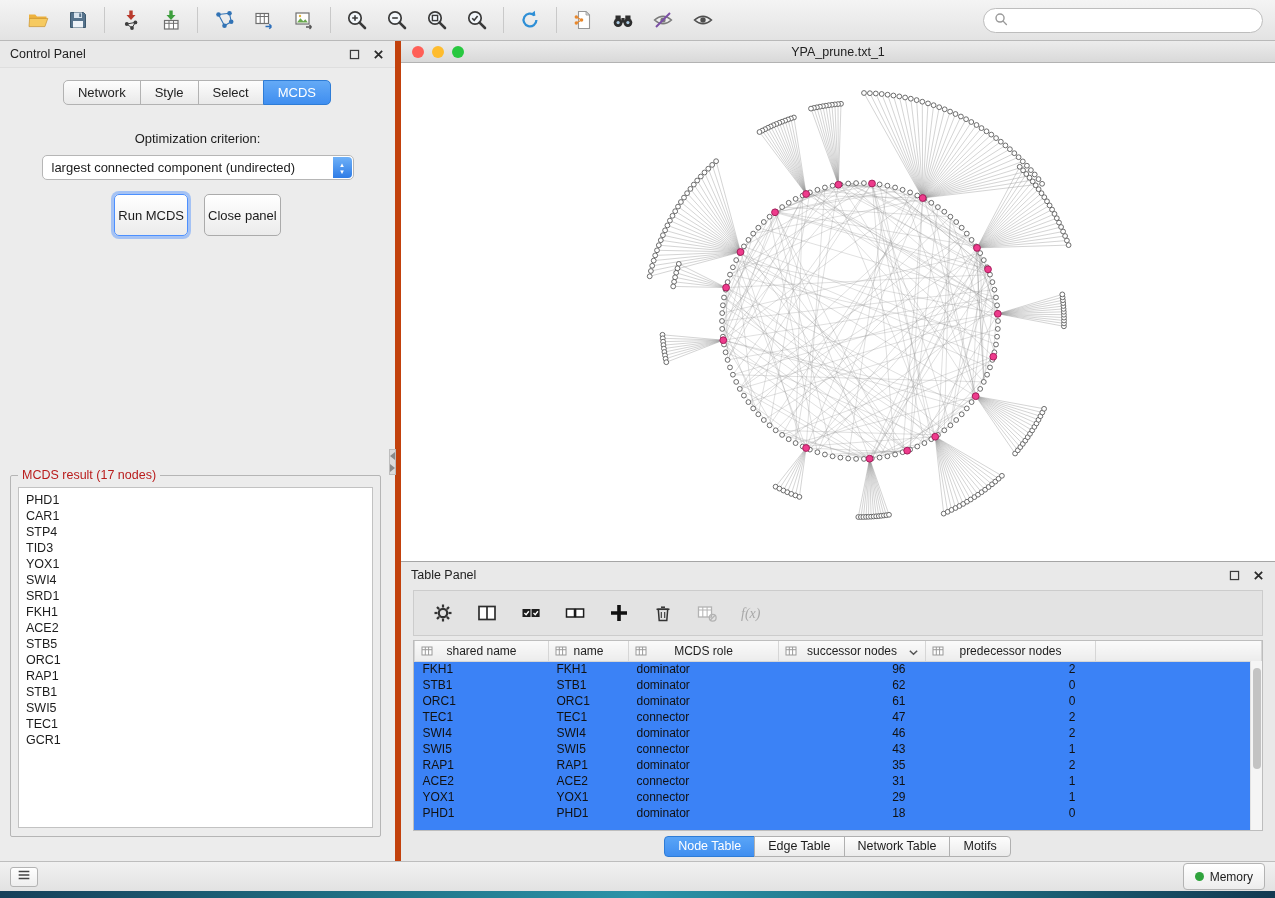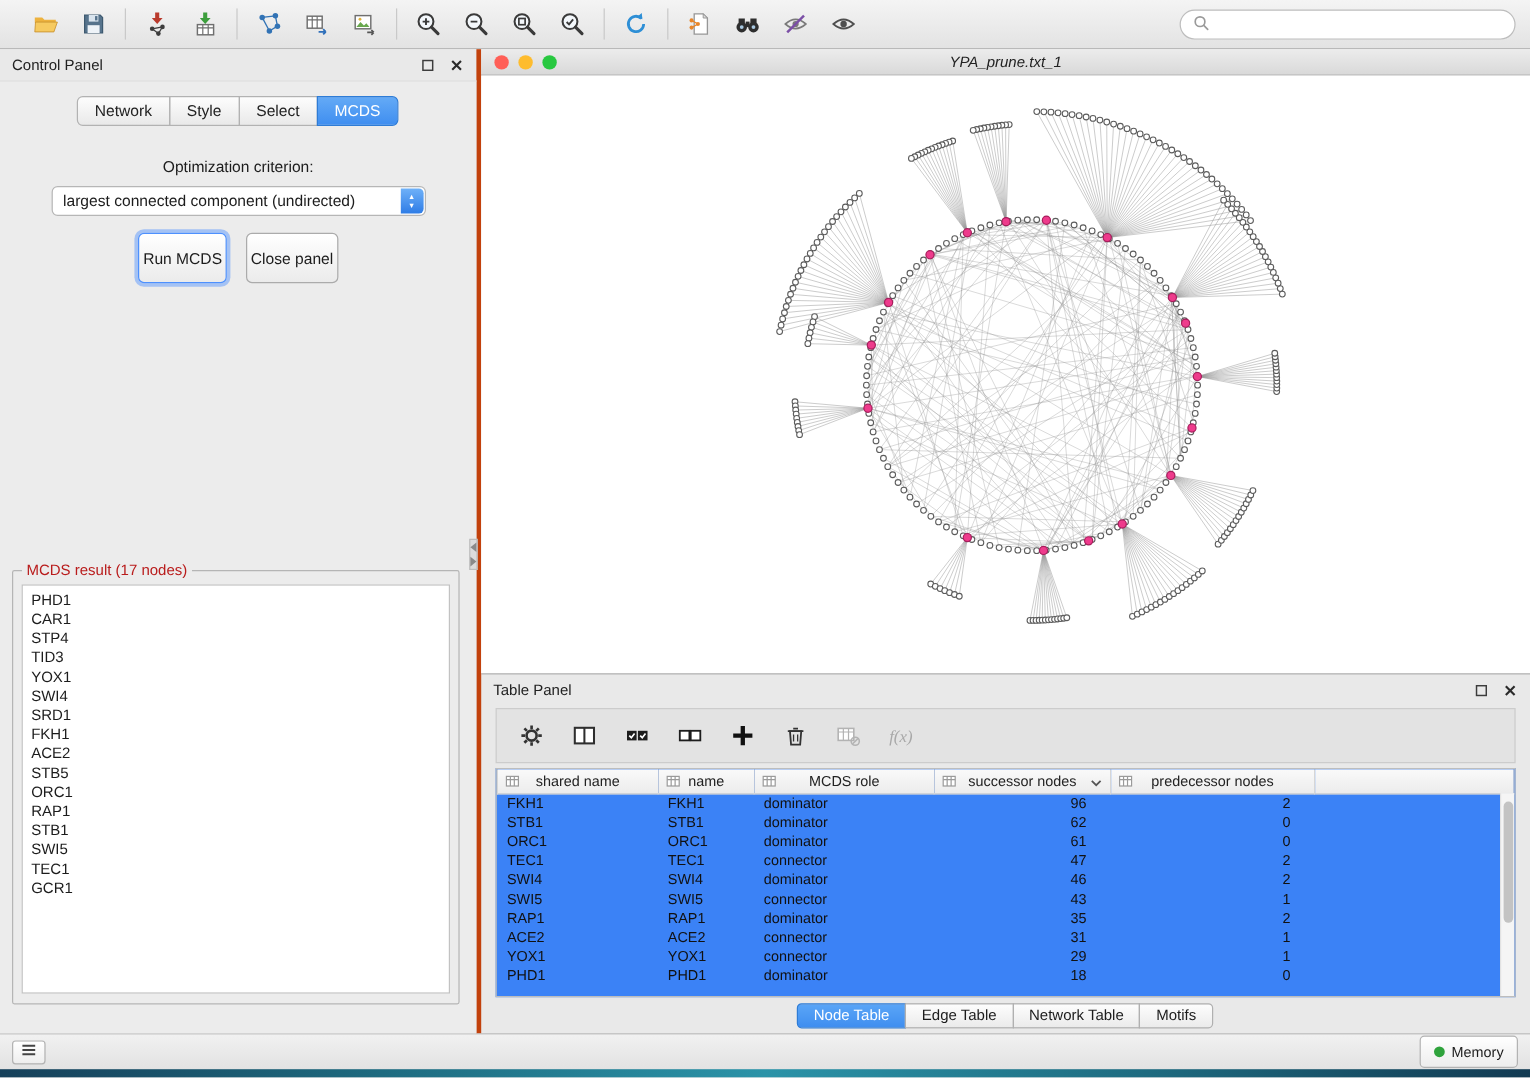--- a/index.html
+++ b/index.html
@@ -15,21 +15,21 @@
   .tb-sep { width:1px; height:26px; background:#c9c9c9; }
   .tb-icon { width:28px; height:28px; display:flex; align-items:center; justify-content:center; cursor:pointer; border-radius:4px; }
   .toolbar-search { margin-left:auto; width:280px; height:25px; background:#fff; border:1px solid #bdbdbd;
                     border-radius:13px; display:flex; align-items:center; padding:0 9px; gap:6px; }
   .toolbar-search input { border:none; outline:none; flex:1; font-size:12px; background:transparent; }
 
   
   .main { flex:1 1 auto; display:flex; min-height:0; }
 
   
-  .control-panel { width:401px; flex:0 0 auto; background:#e9e9e9; border-right:4px solid #c2410c;
+  .control-panel { width:401px; flex:0 0 auto; background:#e9e9e9; border-right:6px solid #c2410c;
                    display:flex; flex-direction:column; position:relative; }
   .panel-titlebar { height:26px; display:flex; align-items:center; padding:0 10px; font-size:12.5px; flex:0 0 auto; }
   .pt-title { color:#222; }
   .pt-buttons { margin-left:auto; display:flex; gap:10px; align-items:center; }
   .pt-btn { width:14px; height:14px; display:flex; align-items:center; justify-content:center; cursor:pointer; }
   .cp-inner { position:relative; flex:1; background:#ececec; border-top:1px solid #dedede; }
   .cp-tabs { display:flex; justify-content:center; margin-top:12px; }
   .cp-tab { padding:4px 14px; font-size:13px; background:linear-gradient(#fdfdfd,#e9e9e9);
             border:1px solid #b2b2b2; margin-left:-1px; cursor:pointer; color:#222; }
   .cp-tab:first-child { border-radius:5px 0 0 5px; }
@@ -54,21 +54,21 @@
 
   
   .vsplit-handle { position:absolute; right:-1px; top:408px; width:7px; height:26px; background:#dcdcdc;
                    border:1px solid #bdbdbd; display:flex; flex-direction:column; align-items:center;
                    justify-content:center; gap:4px; cursor:col-resize; z-index:5; }
   .tri-left { width:0; height:0; border-top:4px solid transparent; border-bottom:4px solid transparent; border-right:5px solid #8a8a8a; }
   .tri-right { width:0; height:0; border-top:4px solid transparent; border-bottom:4px solid transparent; border-left:5px solid #8a8a8a; }
 
   
   .right-side { flex:1; display:flex; flex-direction:column; min-width:0; background:#e9e9e9; }
-  .network-window { height:521px; flex:0 0 auto; display:flex; flex-direction:column; border-bottom:1px solid #a5a5a5;font-style:italic; }
+  .network-window { height:521px; flex:0 0 auto; display:flex; flex-direction:column; border-bottom:1px solid #a5a5a5; }
   .net-titlebar { height:22px; flex:0 0 auto; background:linear-gradient(#ececec,#d9d9d9); border-bottom:1px solid #b3b3b3;
                   display:flex; align-items:center; position:relative; }
   .traffic { display:flex; gap:8px; padding-left:11px; z-index:2; }
   .light { width:12px; height:12px; border-radius:50%; cursor:pointer; }
   .net-title { position:absolute; left:0; right:0; text-align:center; font-size:12.5px; color:#222; }
   .net-canvas { flex:1; background:#ffffff; position:relative; overflow:hidden; }
   .net-canvas svg { display:block; }
 
   
   .table-panel { flex:1; display:flex; flex-direction:column; min-height:0; }

